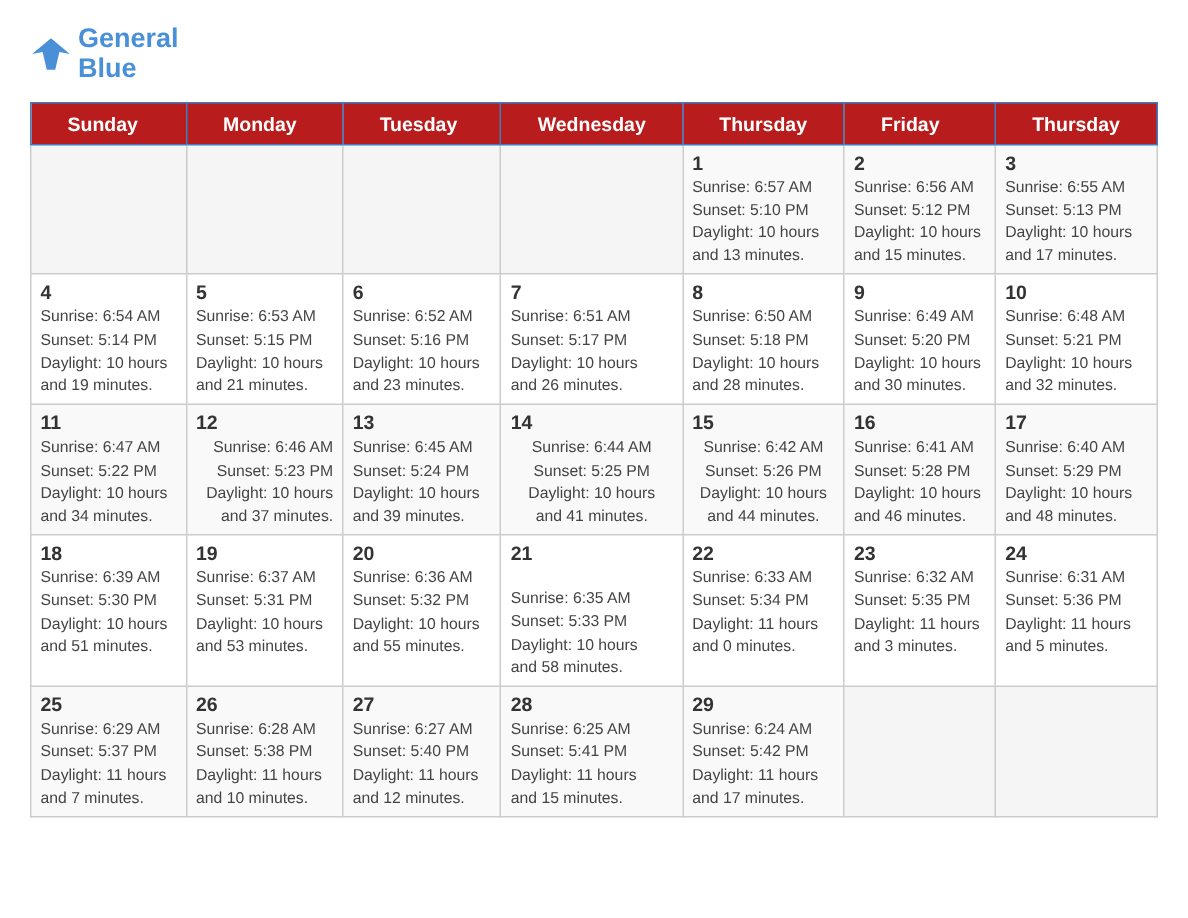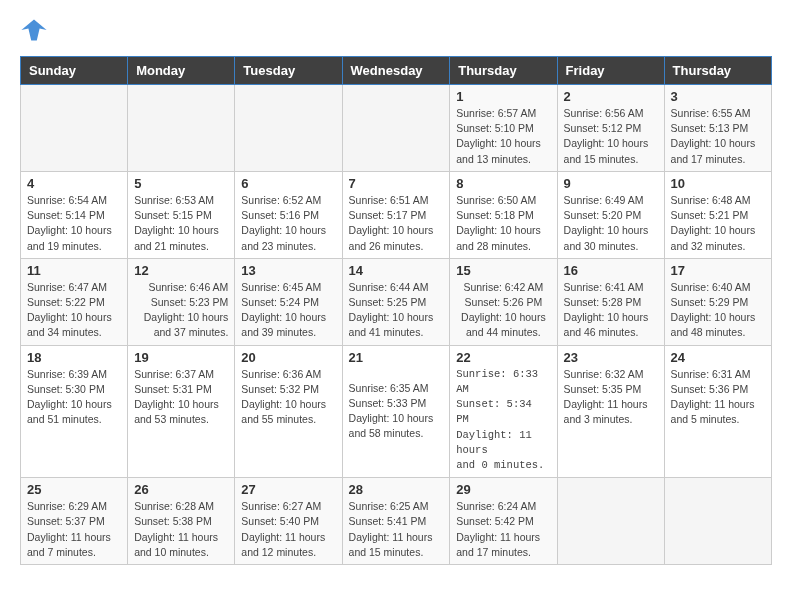--- a/index.html
+++ b/index.html
@@ -38,24 +38,24 @@
       font-size: 15px;
       color: #555;
       margin-top: 2px;
     }
     .calendar {
       width: 100%;
       border-collapse: collapse;
       font-size: 11px;
     }
     .calendar th {
-      background: #404040;
+      background: #b91c1c;
       color: #fff;
       text-align: left;
-      padding: 6px 8px;
+      padding: 6px 24px;
       font-size: 13px;
       font-weight: bold;
       border: 1px solid #3a7fc4;
     }
     .calendar td {
       border: 1px solid #ccc;
       vertical-align: top;
       padding: 4px 6px;
       width: 108px;
       min-height: 80px;
@@ -83,20 +83,26 @@
     }
   </style>
 </head>
 <body>
 
 <div class="header-area">
   <div class="logo">
     <svg class="logo-bird" viewBox="0 0 40 40" xmlns="http://www.w3.org/2000/svg">
       <polygon points="20,5 38,20 28,18 24,35 16,35 12,18 2,20" fill="#4a90d9"></polygon>
     </svg>
+    <div>
+      <div style="font-size:18px;font-weight:bold;color:#333;line-height:1.1;">
+        <span style="color:#4a90d9;">General</span>
+      </div>
+      <div style="font-size:18px;font-weight:bold;color:#4a90d9;line-height:1.1;">Blue</div>
+    </div>
   </div>
   <div class="title-area">
     <div class="month-title"></div>
     <div class="location"></div>
   </div>
 </div>
 
 <table class="calendar">
   <thead>
     <tr>
@@ -205,21 +211,21 @@
         </td>
         <td>
           <div class="day-number">13</div>
           <div class="day-info" style="white-space: pre-line;">Sunrise: 6:45 AM
 Sunset: 5:24 PM
 Daylight: 10 hours
 and 39 minutes.</div>
         </td>
         <td>
           <div class="day-number">14</div>
-          <div class="day-info" style="white-space: pre-line;">Sunrise: 6:44 AM
+          <div class="day-info" style="white-space: pre-line; text-align: center;">Sunrise: 6:44 AM
 Sunset: 5:25 PM
 Daylight: 10 hours
 and 41 minutes.</div>
         </td>
         <td>
           <div class="day-number">15</div>
           <div class="day-info" style="white-space: pre-line; text-align: center;">Sunrise: 6:42 AM
 Sunset: 5:26 PM
 Daylight: 10 hours
 and 44 minutes.</div>
@@ -263,21 +269,21 @@
         </td>
         <td>
           <div class="day-number">21</div>
           <div class="day-info" style="white-space: pre-line; margin-top: 16px;">Sunrise: 6:35 AM
 Sunset: 5:33 PM
 Daylight: 10 hours
 and 58 minutes.</div>
         </td>
         <td>
           <div class="day-number">22</div>
-          <div class="day-info" style="white-space: pre-line; font-family: Liberation Mono, monospace;">Sunrise: 6:33 AM
+          <div class="day-info" style="white-space: pre-line;">Sunrise: 6:33 AM
 Sunset: 5:34 PM
 Daylight: 11 hours
 and 0 minutes.</div>
         </td>
         <td>
           <div class="day-number">23</div>
           <div class="day-info" style="white-space: pre-line;">Sunrise: 6:32 AM
 Sunset: 5:35 PM
 Daylight: 11 hours
 and 3 minutes.</div>

